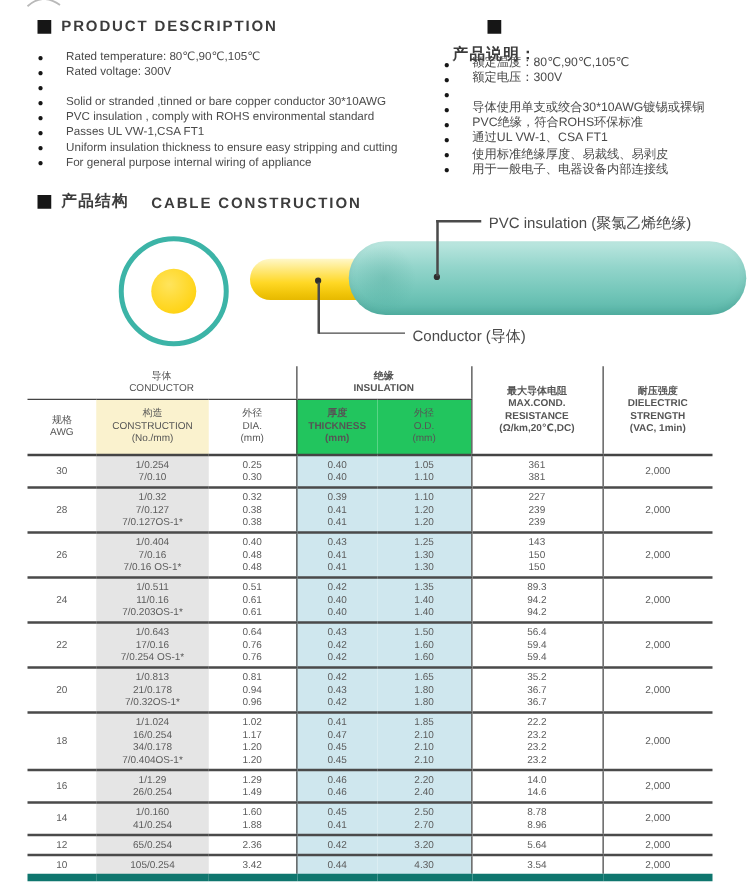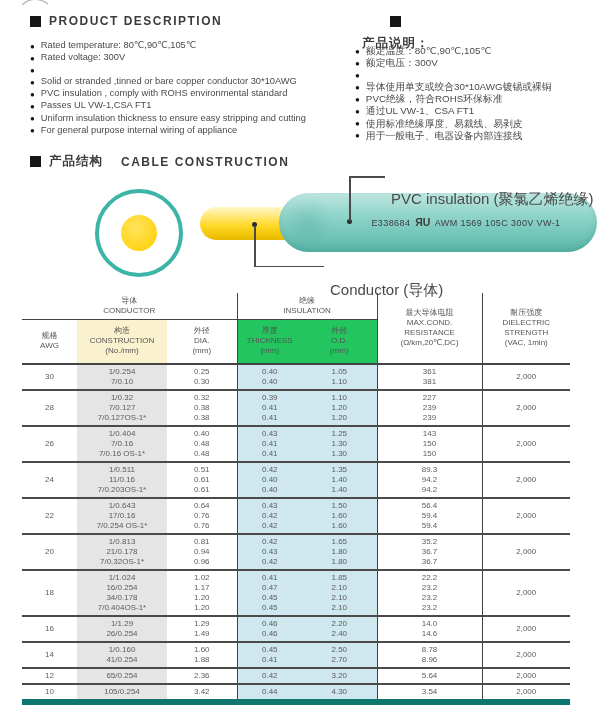--- a/index.html
+++ b/index.html
@@ -11,21 +11,21 @@
   }
   
   .sec-header{position:absolute;display:flex;align-items:center;gap:8px;justify-content:flex-end;}
   .sq{width:11px;height:11px;background:#161616;display:inline-block;}
   .sec-title{font-size:12.5px;font-weight:bold;color:#3c3c3c;letter-spacing:1px;white-space:nowrap;}
   .sec-title-en{font-size:12px;font-weight:bold;color:#3c3c3c;letter-spacing:1.5px;white-space:nowrap;}
   
   .bullets{position:absolute;margin:0;padding:0;list-style:none;}
   .bullets li{display:flex;align-items:flex-start;gap:6px;white-space:nowrap;margin:0 0 2.6px 0;}
   .bullets .bullet{font-size:8px;line-height:9px;color:#161616;padding-top:0.5px;}
-  .bullets span[data-name="bullet-text"]{font-size:9.3px;line-height:9px;color:#4a4a4a;}
+  .bullets span[data-name="bullet-text"]{font-size:9.3px;line-height:9px;color:#4a4a4a;margin-left:12px;}
   #desc-list-zh span[data-name="bullet-text"]{font-size:9.8px;}
   
   .diagram{position:absolute;left:0;top:0;width:603px;height:714px;pointer-events:none;}
   .cross-outer{
     position:absolute;left:95px;top:189px;width:80px;height:80px;
     border:4px solid #3cb4a7;border-radius:50%;background:#ffffff;
   }
   .cross-core{
     position:absolute;left:121px;top:215px;width:36px;height:36px;border-radius:50%;
     background:radial-gradient(circle at 40% 35%, #ffe45c 0%, #ffd418 70%, #f5c50a 100%);
@@ -43,33 +43,33 @@
     content:"";position:absolute;left:2px;top:2px;width:52px;height:55px;border-radius:50%;
     background:radial-gradient(ellipse at center,rgba(40,140,125,0.18) 0%,rgba(40,140,125,0.0) 70%);
   }
   .cable-print{
     position:absolute;left:338px;top:216px;width:256px;text-align:center;
     font-size:9px;letter-spacing:0.4px;color:#3e3e3e;white-space:nowrap;
   }
   .cable-print .ul-mark{font-weight:bold;font-size:10.5px;letter-spacing:0;padding:0 2px;}
   .leader{position:absolute;background:#4a4a4a;}
   .leader-dot{position:absolute;width:5px;height:5px;border-radius:50%;background:#2e2e2e;}
-  .diagram-label{position:absolute;font-size:15px;color:#4a4a4a;white-space:nowrap;margin-top:20px;}
+  .diagram-label{position:absolute;font-size:12px;color:#4a4a4a;white-space:nowrap;}
   
   .spec-table-wrap{position:absolute;left:22px;top:293px;width:548px;}
   table{border-collapse:collapse;width:548px;table-layout:fixed;}
   th,td{
     font-size:8px;line-height:10px;text-align:center;vertical-align:middle;
     color:#5c5c5c;padding:2px 0;font-weight:normal;
   }
   thead th{color:#555555;}
   .group-row th{padding:3px 0;}
   .col-row th{padding:4px 0 5px 0;height:34px;}
   .bb{border-bottom:1.5px solid #444444;}
-  .vl{border-left:1.5px solid #444444;}
+  .vl{border-left:1.5px solid #444444;font-weight:bold;}
   .col-row th{border-bottom:2px solid #444444;}
   th.rowspan2{border-bottom:2px solid #444444;}
   .bg-yellow{background:#faf2ce;}
   .bg-blue{background:#22c55e;}
   tbody tr:not(:first-child) td{border-top:2px solid #4a4a4a;}
   tbody tr:last-child td{border-bottom:6px solid #0f766e;}
   td.col-construction{background:#e5e5e5;}
   td.col-thickness,td.col-od{background:#cfe7ee;}
   td.col-thickness{border-left:1.5px solid #444444;}
   td.col-resistance{border-left:1.5px solid #444444;}
@@ -167,25 +167,20 @@
   <span class="sec-title-en" style="margin-left:10px;" data-name="cable-construction-title-en">CABLE CONSTRUCTION</span>
 </div>
 
 <div class="diagram" data-name="cable-diagram">
 
   <div class="cross-outer" data-name="cable-cross-section-insulation"></div>
   <div class="cross-core" data-name="cable-cross-section-conductor"></div>
 
   <div class="conductor-rod" data-name="cable-conductor-rod"></div>
   <div class="insulation-body" data-name="cable-insulation-body"></div>
-  <div class="cable-print" data-name="cable-print-text">
-    <span data-name="cable-print-cert">E338684</span>
-    <span class="ul-mark" data-name="ul-recognized-icon">ЯU</span>
-    <span data-name="cable-print-spec">AWM 1569 105C 300V VW-1</span>
-  </div>
 
   <div class="leader-dot" style="left:347px;top:219px;" data-name="leader-dot-insulation"></div>
   <div class="leader" style="left:349px;top:176px;width:1.5px;height:45px;" data-name="leader-line-insulation-v"></div>
   <div class="leader" style="left:349px;top:176px;width:36px;height:1.5px;" data-name="leader-line-insulation-h"></div>
   <div class="diagram-label" style="left:391px;top:170px;" data-name="insulation-label">PVC insulation (聚氯乙烯绝缘)</div>
 
   <div class="leader-dot" style="left:252px;top:222px;" data-name="leader-dot-conductor"></div>
   <div class="leader" style="left:254px;top:226px;width:1.5px;height:41px;" data-name="leader-line-conductor-v"></div>
   <div class="leader" style="left:255px;top:265.5px;width:69px;height:1.5px;" data-name="leader-line-conductor-h"></div>
   <div class="diagram-label" style="left:330px;top:261px;" data-name="conductor-label">Conductor (导体)</div>

